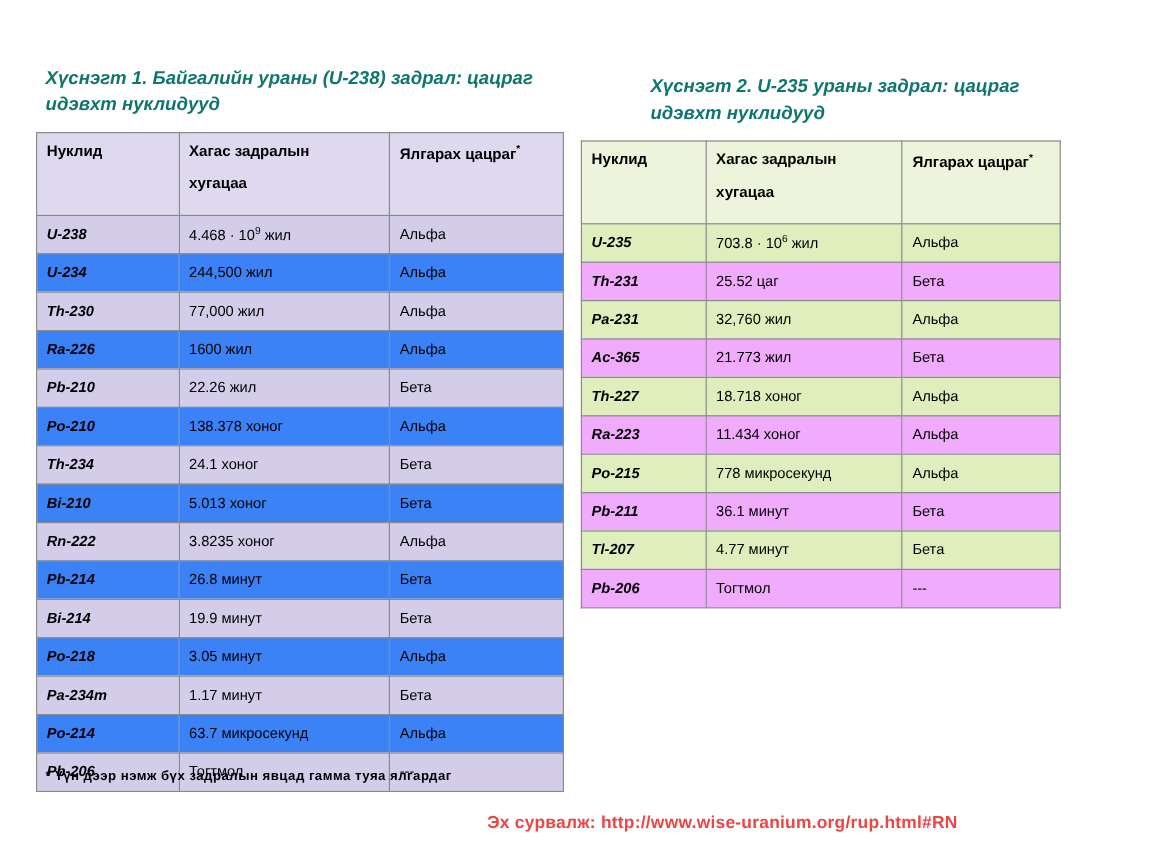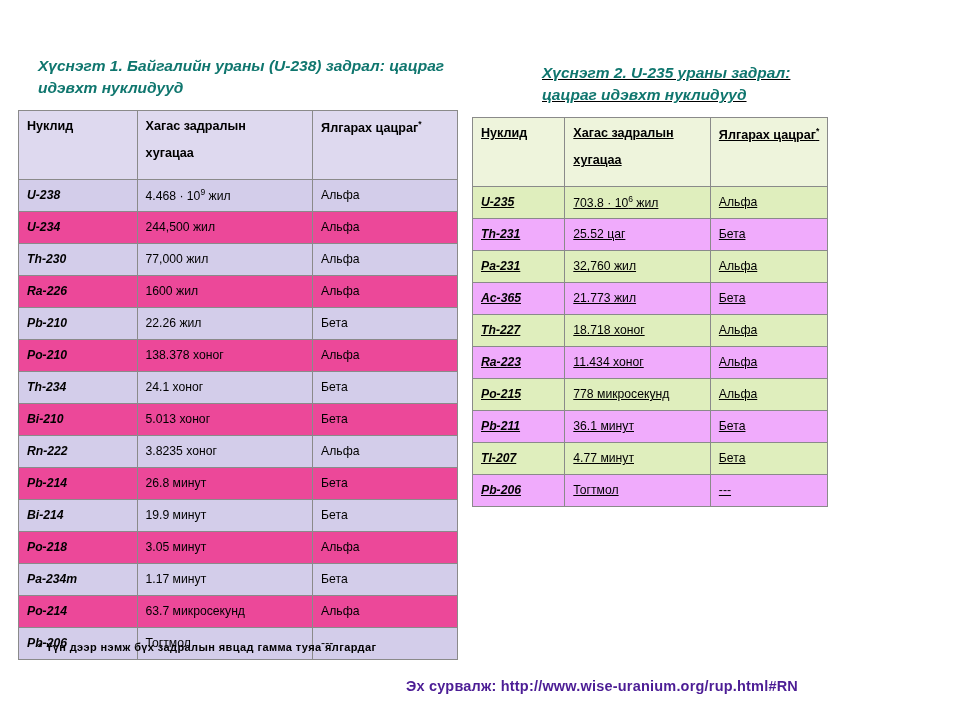--- a/index.html
+++ b/index.html
@@ -19,39 +19,39 @@
   .table1-wrap {
     position: absolute;
     left: 18px;
     top: 55px;
     width: 440px;
   }
   .table2-wrap {
     position: absolute;
     left: 472px;
     top: 62px;
-    width: 356px;
-    text-decoration: underline;
+    width: 400px;
   }
 
   .tbl-title {
     color: #0f766e;
     font-weight: bold;
     font-style: italic;
     font-size: 15.5px;
     line-height: 1.45;
     margin: 0 0 10px 0;
   }
   .t1-title { padding-left: 20px; }
   .t2-title { padding-left: 70px; }
 
   table {
     border-collapse: collapse;
     width: 100%;
     table-layout: fixed;
+    margin-left: 12px;
   }
   table td, table th {
     border: 1px solid #8a8a8a;
     padding: 5px 7px 5px 8px;
     font-size: 12.2px;
     vertical-align: middle;
     text-align: left;
     color: #000000;
     height: 21px;
   }
@@ -69,21 +69,21 @@
     font-weight: bold;
   }
   .nuc {
     font-style: italic;
     font-weight: bold;
   }
   sup { font-size: 8.5px; vertical-align: super; }
 
   
   .t1 .hdr td { background: #ded9ef; }
-  .t1 tbody tr td { background: #ec4899; }
+  .t1 tbody tr td { background: #3b82f6; }
   .t1 tbody tr:nth-child(even) td { background: #d3cdea; }
 
   
   .t2 .hdr td { background: #eef4dc; }
   .t2 tbody tr td { background: #f0abfc; }
   .t2 tbody tr:nth-child(even) td { background: #dfeebd; }
 
   .col-a { width: 27%; }
   .col-b { width: 40%; }
   .col-c { width: 33%; }
@@ -103,21 +103,21 @@
     font-weight: bold;
     color: #000000;
     letter-spacing: 0.4px;
   }
   .source {
     position: absolute;
     left: 406px;
     top: 678px;
     font-size: 14.5px;
     font-weight: bold;
-    color: #4c1d95;
+    color: #ef4444;
     letter-spacing: 0.2px;
   }
 </style>
 </head>
 <body>
 
 <div class="table1-wrap">
   <div class="tbl-title t1-title">Хүснэгт 1. Байгалийн ураны (U-238) задрал: цацраг идэвхт нуклидууд</div>
   <table class="t1">
     <colgroup>

